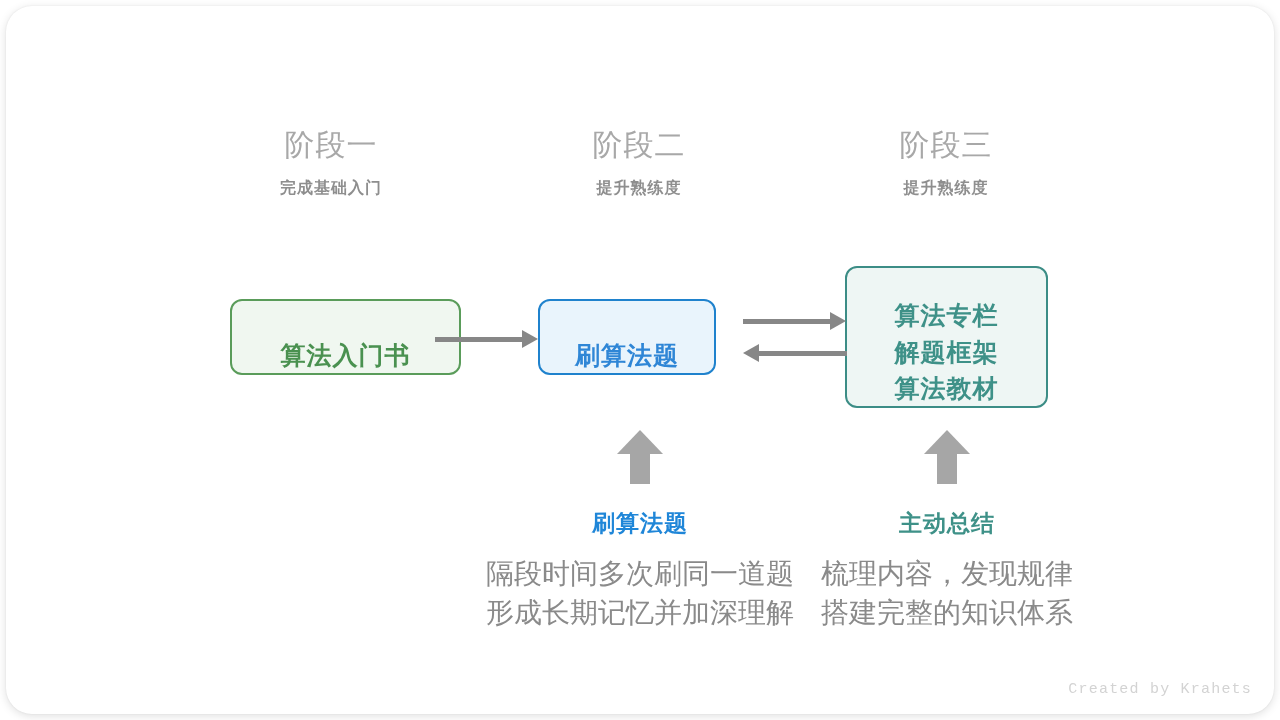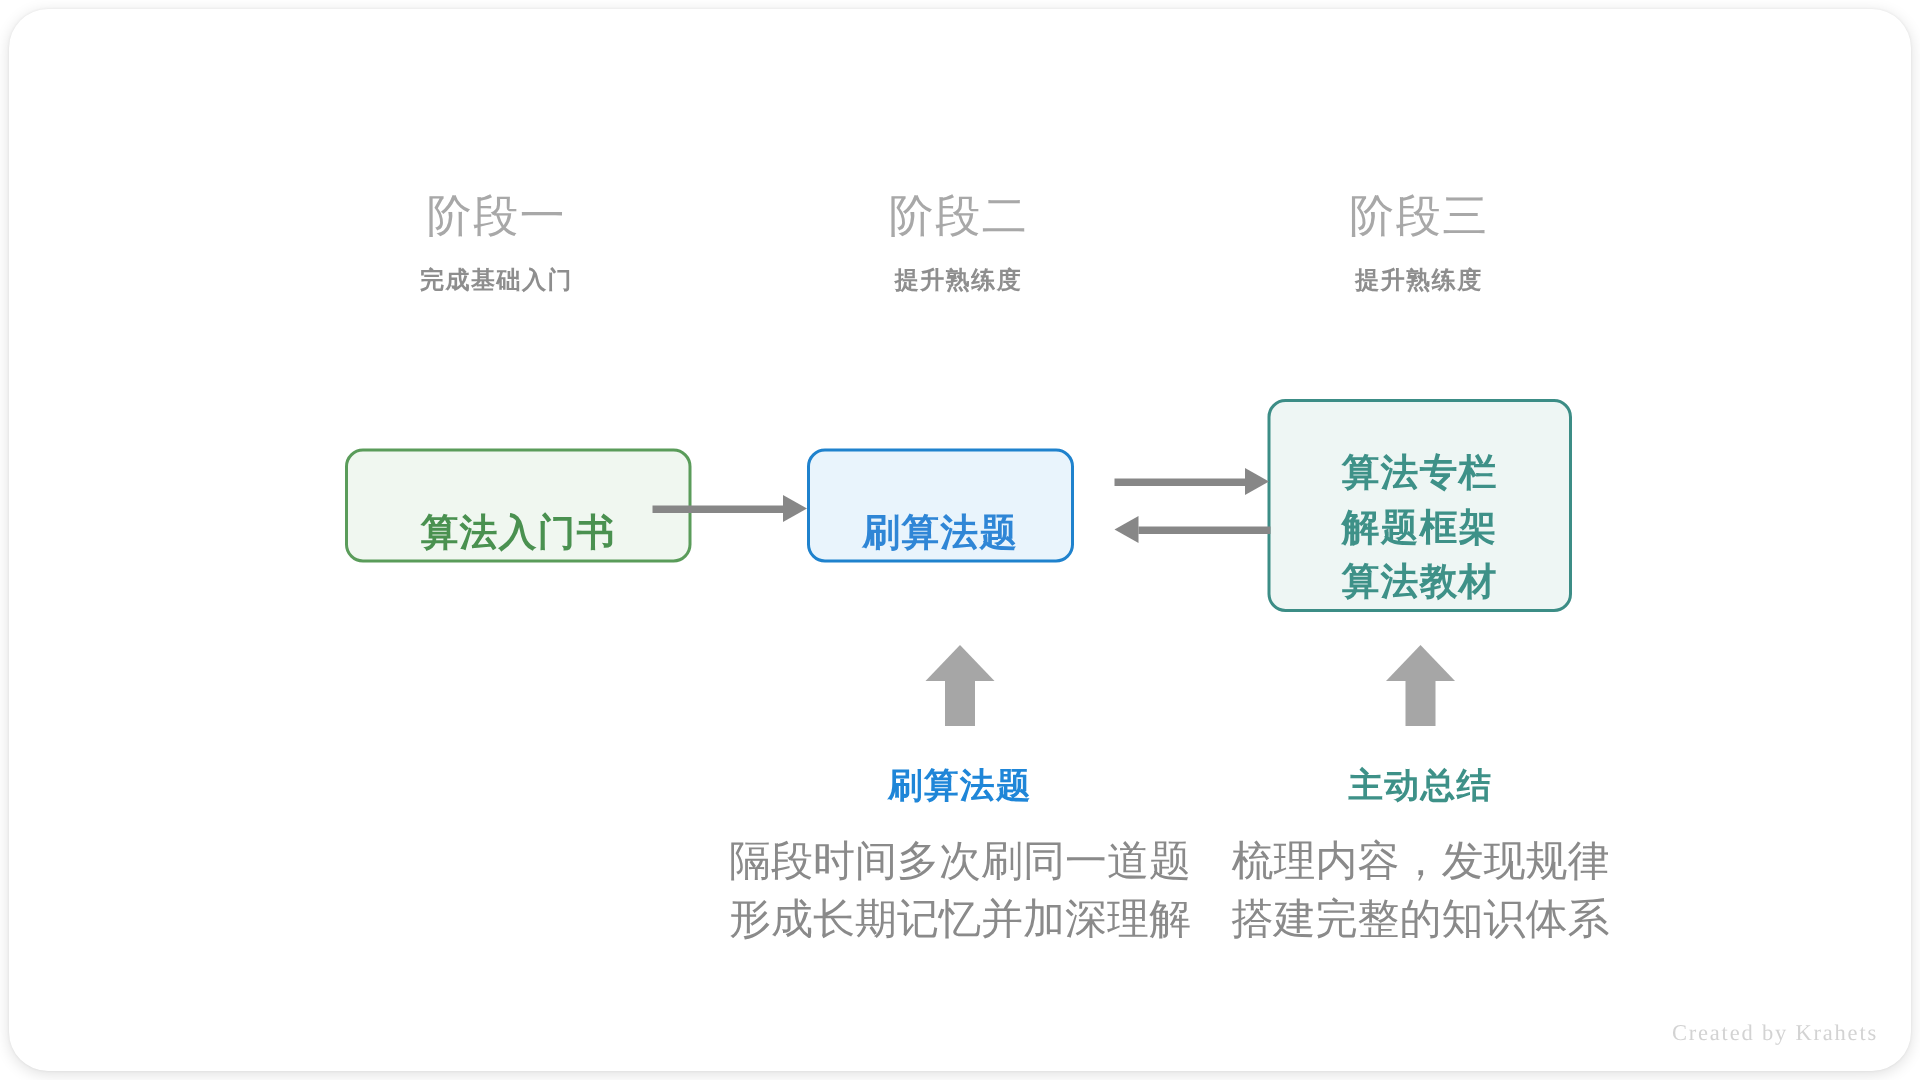--- a/index.html
+++ b/index.html
@@ -160,21 +160,21 @@
   #annotation-review  { left: 480px; top: 512px; }
   #annotation-review .ann-title { color: #1f86d8; }
   #annotation-summary { left: 787px; top: 512px; }
   #annotation-summary .ann-title { color: #3e9188; }
 
   
   #watermark {
     position: absolute;
     right: 28px;
     bottom: 22px;
-    font-family: Liberation Serif, serif;
+    font-family: Liberation Mono, monospace;
     font-size: 15px;
     color: #d3d3d3;
     letter-spacing: 1.2px;
     white-space: nowrap;
   }
 </style>
 </head>
 <body>
 
 <div id="canvas">

